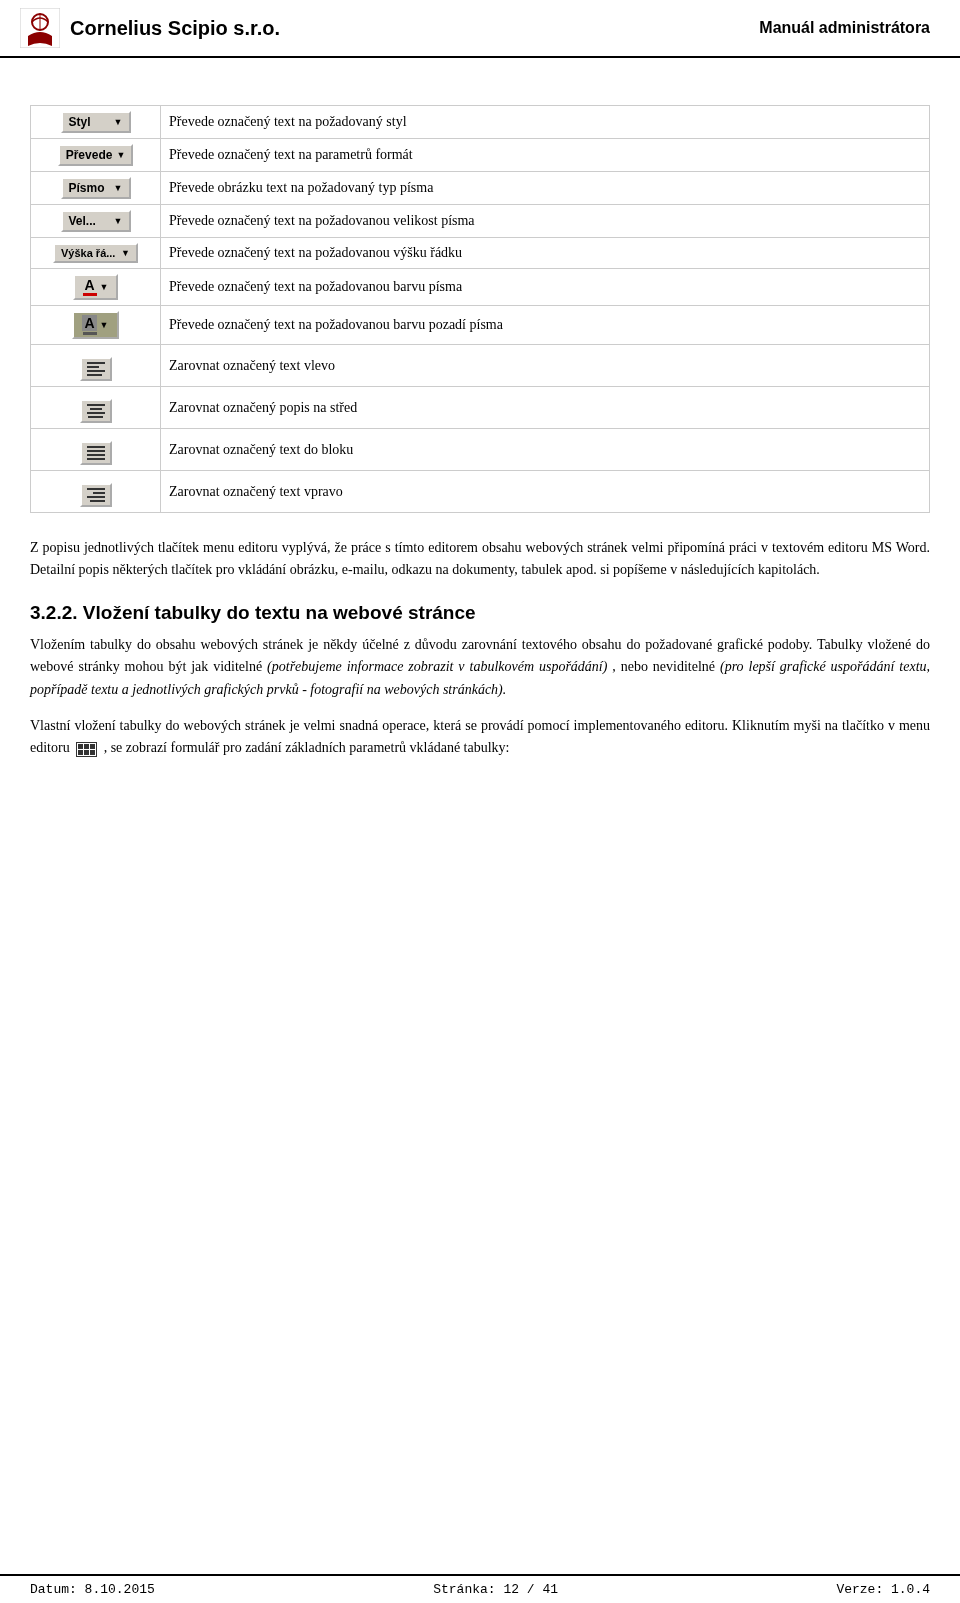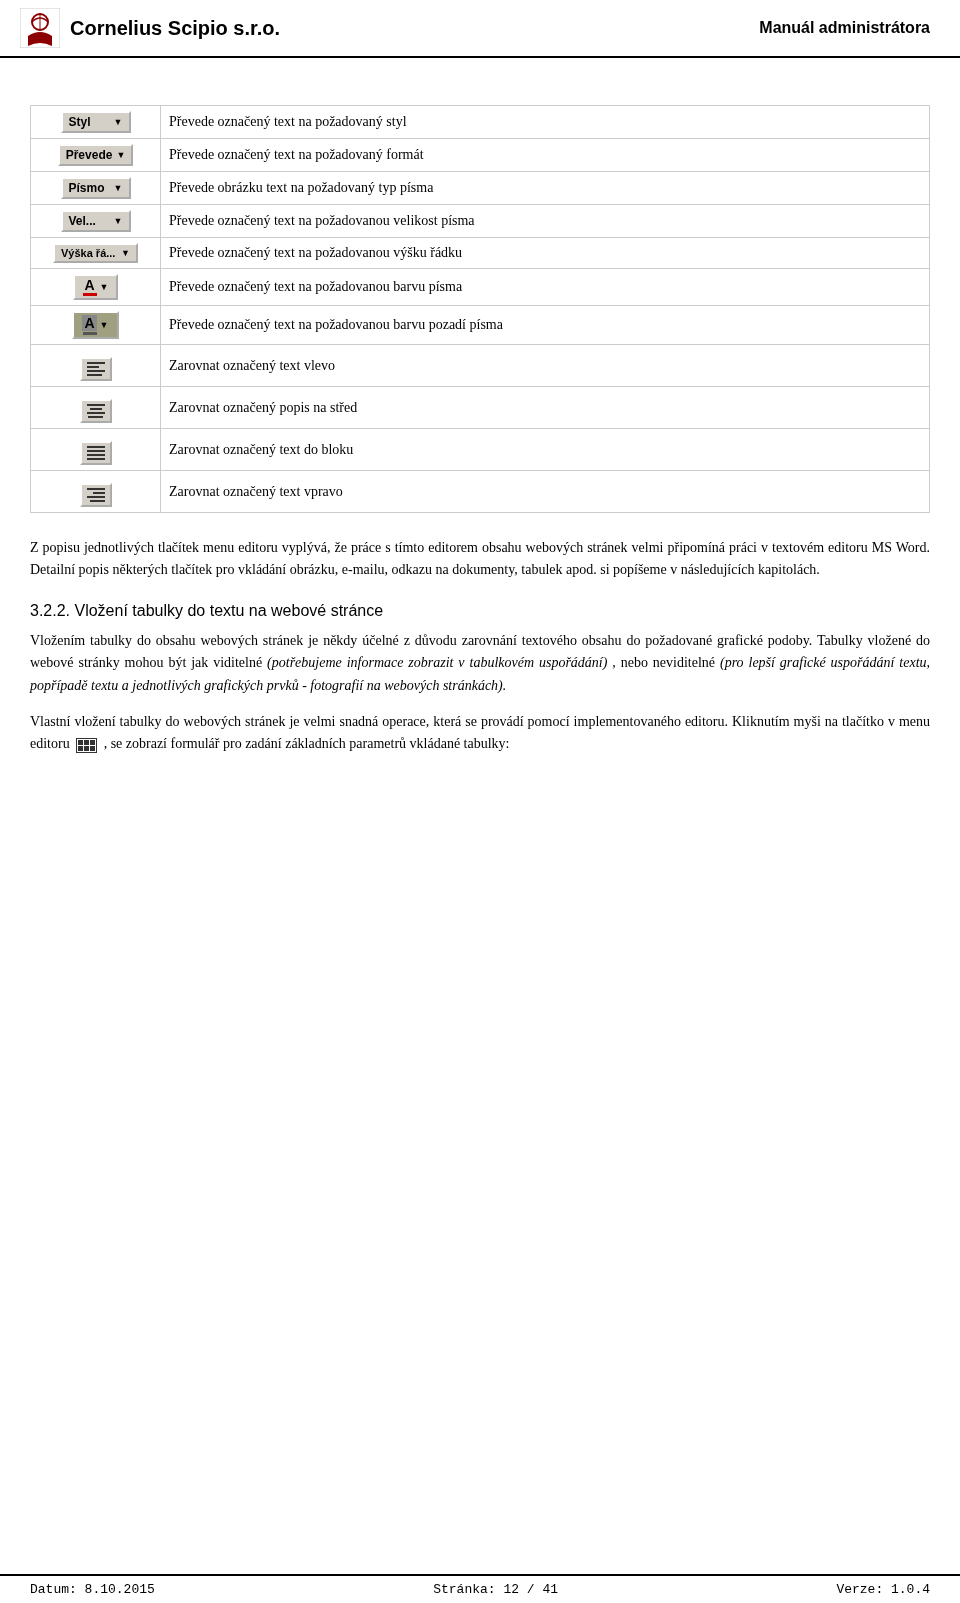--- a/index.html
+++ b/index.html
@@ -159,22 +159,22 @@
       height: 2px;
       background: #333;
     }
 
     .line-full { width: 18px; }
     .line-short { width: 12px; }
     .line-medium { width: 15px; }
 
     
     .section-heading {
-      font-size: 16px;
-      font-weight: normal;
+      font-size: 19px;
+      font-weight: bold;
       font-family: Arial, sans-serif;
       margin: 20px 0 10px 0;
     }
 
     
     .body-text {
       font-size: 14px;
       line-height: 1.6;
       margin-bottom: 14px;
       text-align: justify;
@@ -230,21 +230,21 @@
           <td class="desc-cell">Převede označený text na požadovaný styl</td>
         </tr>
 
         <tr>
           <td class="btn-cell">
             <div class="tb-btn">
               <span>Převede</span>
               <span class="tb-btn-arrow">▼</span>
             </div>
           </td>
-          <td class="desc-cell">Převede označený text na požadovaný formát</td>
+          <td class="desc-cell">Převede označený text na parametrů formát</td>
         </tr>
 
         <tr>
           <td class="btn-cell">
             <div class="tb-btn">
               <span>Písmo</span>
               <span class="tb-btn-arrow">▼</span>
             </div>
           </td>
           <td class="desc-cell">Převede obrázku text na požadovaný typ písma</td>

